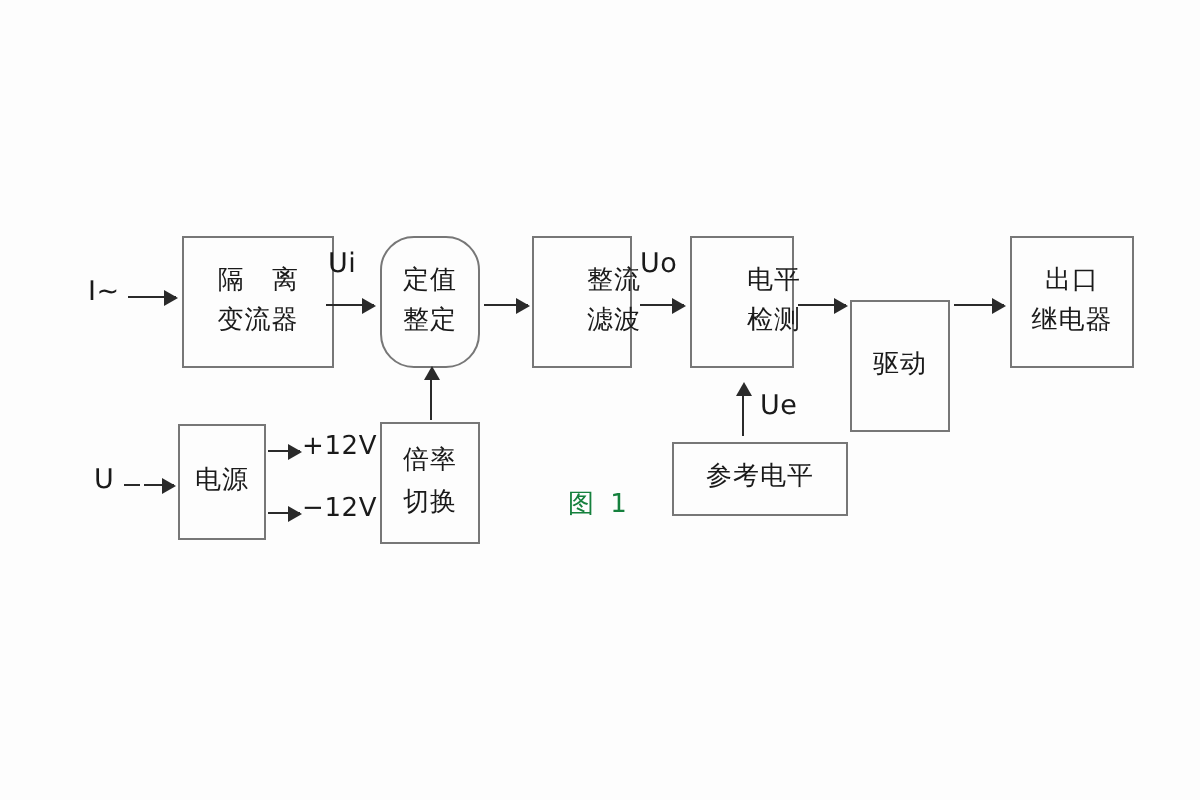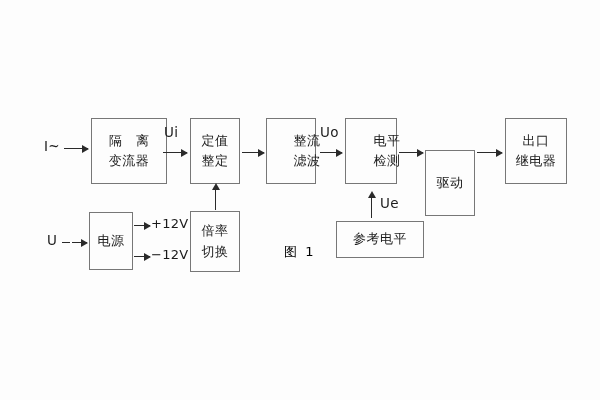--- a/index.html
+++ b/index.html
@@ -80,42 +80,42 @@
     border-right: 4px solid transparent;
     border-bottom: 7px solid #2a2a2a;
   }
   .dash {
     position: absolute;
     height: 1px;
     background: #2a2a2a;
   }
   .caption {
     position: absolute;
-    color: #000000;
+    color: #15803d;
     font-size: 13px;
     letter-spacing: 2px;
   }
 </style>
 </head>
 <body>
 
 <div id="canvas">
 
   <div class="label sig" style="left:44px; top:138px;">I~</div>
   <div class="arrow-h" style="left:64px; top:148px; width:24px;"></div>
 
   <div class="box wide-gap" style="left:91px; top:118px; width:76px; height:66px;">
     <span class="ln">隔 离</span>
     <span class="ln">变流器</span>
   </div>
 
   <div class="label sig" style="left:164px; top:124px;">Ui</div>
   <div class="arrow-h" style="left:163px; top:152px; width:24px;"></div>
 
-  <div class="box" style="left:190px; top:118px; width:50px; height:66px;">
+  <div class="box" style="left:190px; top:118px; width:50px; height:66px;border-radius:17px;">
     <span class="ln">定值</span>
     <span class="ln">整定</span>
   </div>
 
   <div class="arrow-h" style="left:242px; top:152px; width:22px;"></div>
 
   <div class="box" style="left:266px; top:118px; width:50px; height:66px;padding-left:32px;">
     <span class="ln">整流</span>
     <span class="ln">滤波</span>
   </div>

